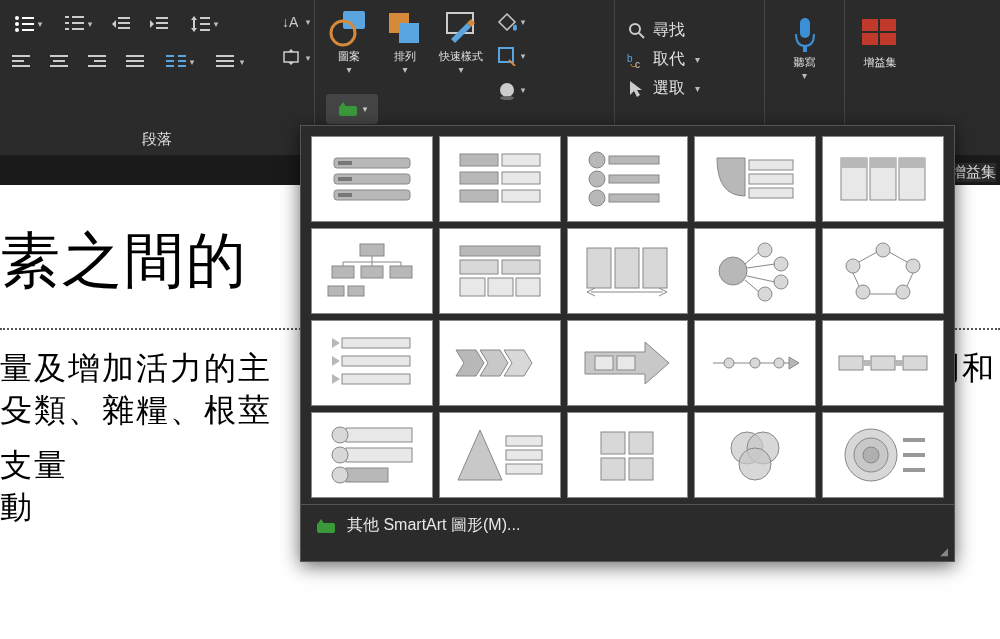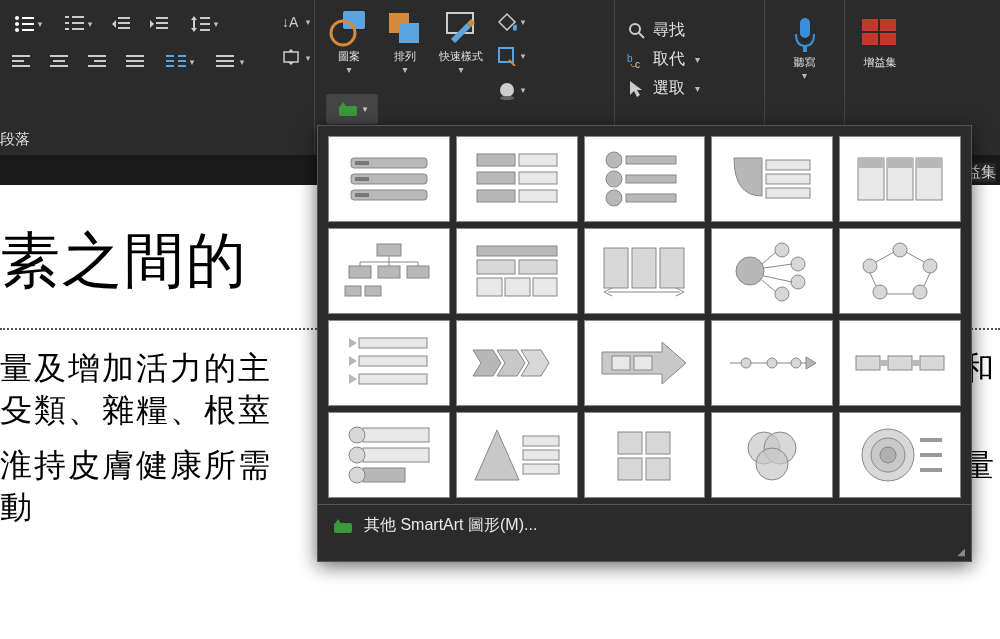--- a/index.html
+++ b/index.html
@@ -24,20 +24,21 @@
 .ribbon-group {
   height: 155px;
   border-right: 1px solid #444;
   position: relative;
   padding: 8px 6px 0 6px;
 }
 .ribbon-group-label {
   position: absolute;
   bottom: 6px;
   left: 0; right: 0;
+  text-align: center;
   font-size: 15px;
   color: #ddd;
 }
 
 
 .para-group { width: 315px; }
 .para-rows { display: flex; flex-direction: column; gap: 6px; }
 .para-row { display: flex; gap: 6px; align-items: center; }
 
 .rbtn {
@@ -93,21 +94,21 @@
 .doc .para {
   font-family: "DFKai-SB", "KaiTi", serif;
   font-size: 32px;
   line-height: 1.3;
   letter-spacing: 2px;
 }
 
 
 .smartart-popup {
   position: absolute;
-  left: 317px;
+  left: 300px;
   top: 125px;
   width: 655px;
   background: #2b2b2b;
   border: 1px solid #555;
   box-shadow: 0 4px 18px rgba(0,0,0,0.6);
   z-index: 100;
 }
 .sa-grid {
   display: grid;
   grid-template-columns: repeat(5, 1fr);
@@ -416,21 +417,20 @@
 <div class="doc">
   <div class="heading">素之間的</div>
   <hr>
   <div style="display:flex; justify-content:space-between;">
     <div class="para">量及增加活力的主</div>
     <div class="para" style="padding-right:4px;">門和</div>
   </div>
   <div class="para">殳類、雜糧、根莖</div>
   <div style="height:14px;"></div>
   <div style="display:flex; justify-content:space-between;">
-    <div class="para">淮持皮膚健康所需</div>
     <div class="para" style="padding-right:4px;">支量</div>
   </div>
   <div style="display:flex; justify-content:space-between;">
     <div class="para" style="padding-right:4px;">動</div>
   </div>
 </div>
 
 <div class="smartart-popup">
   <div class="sa-grid">
 

